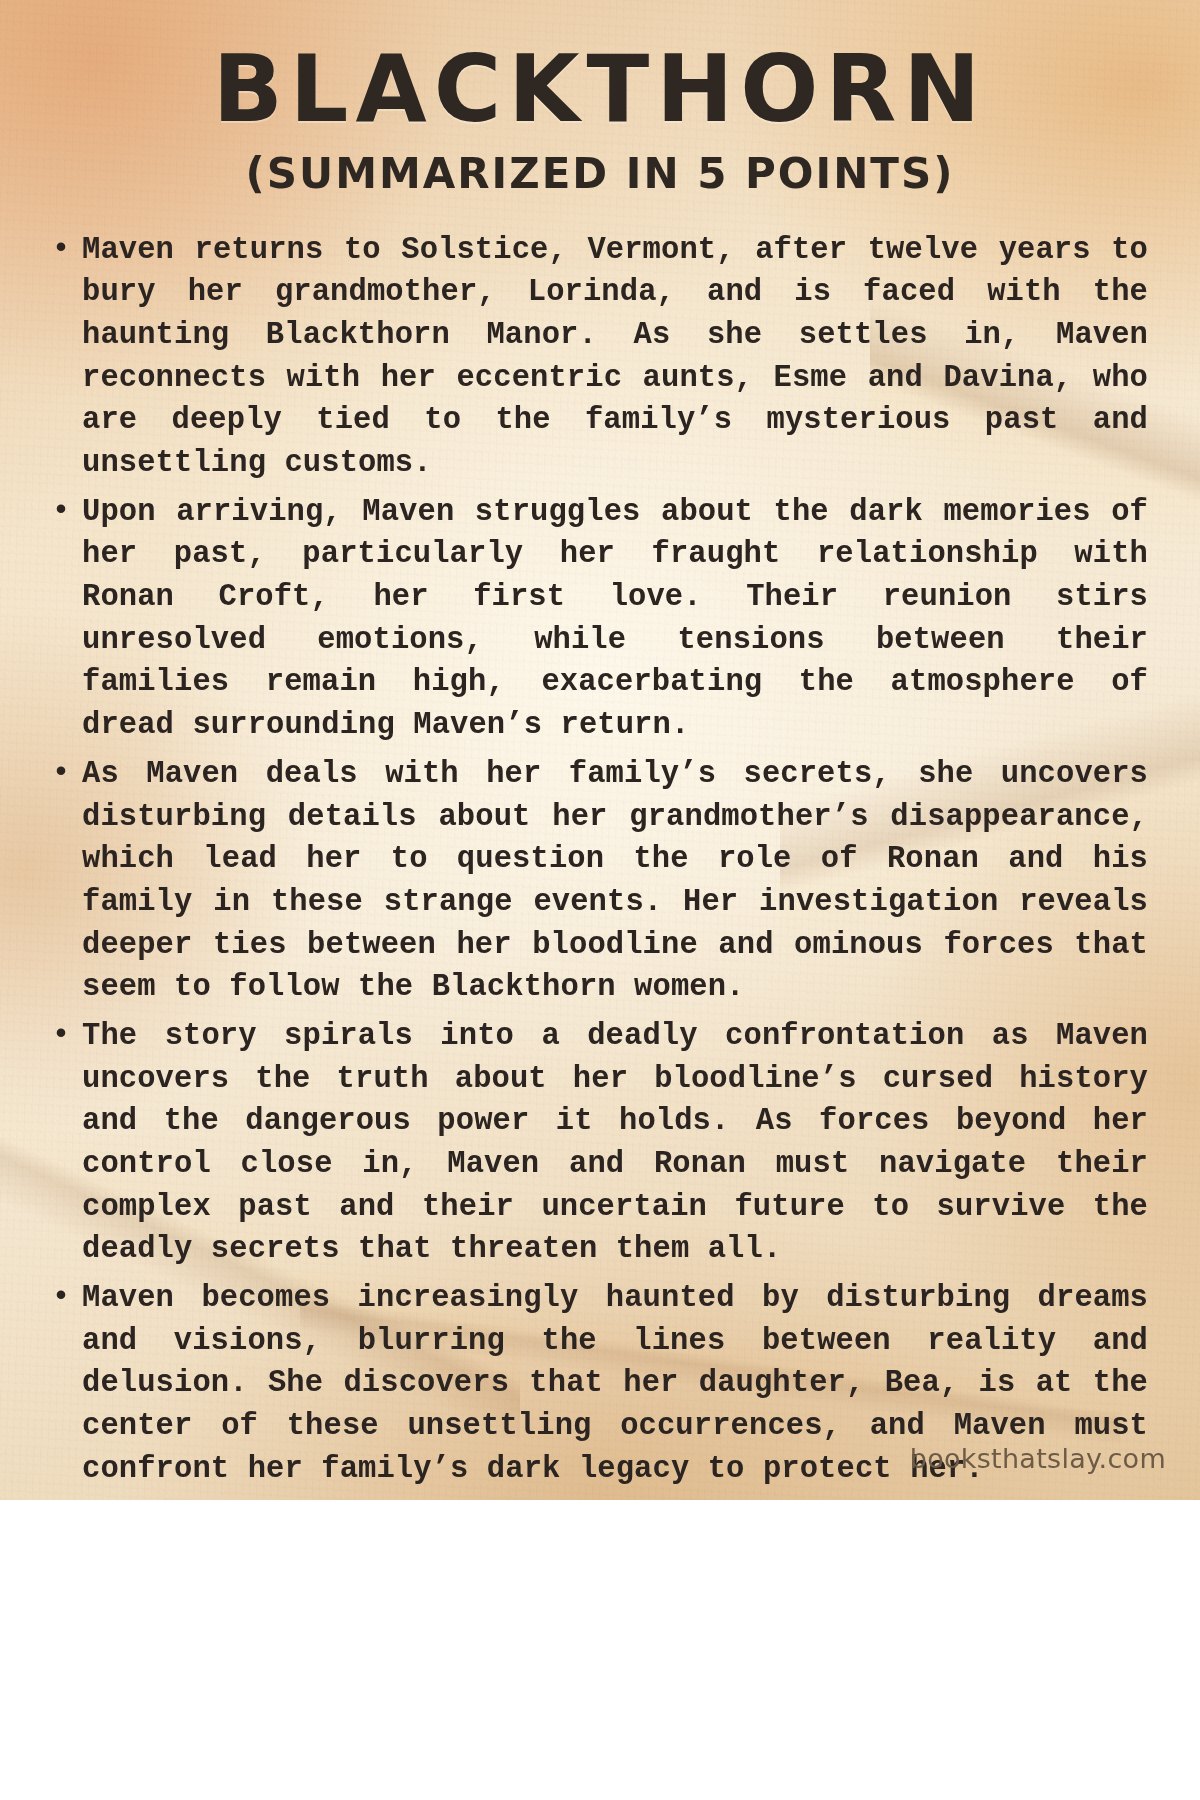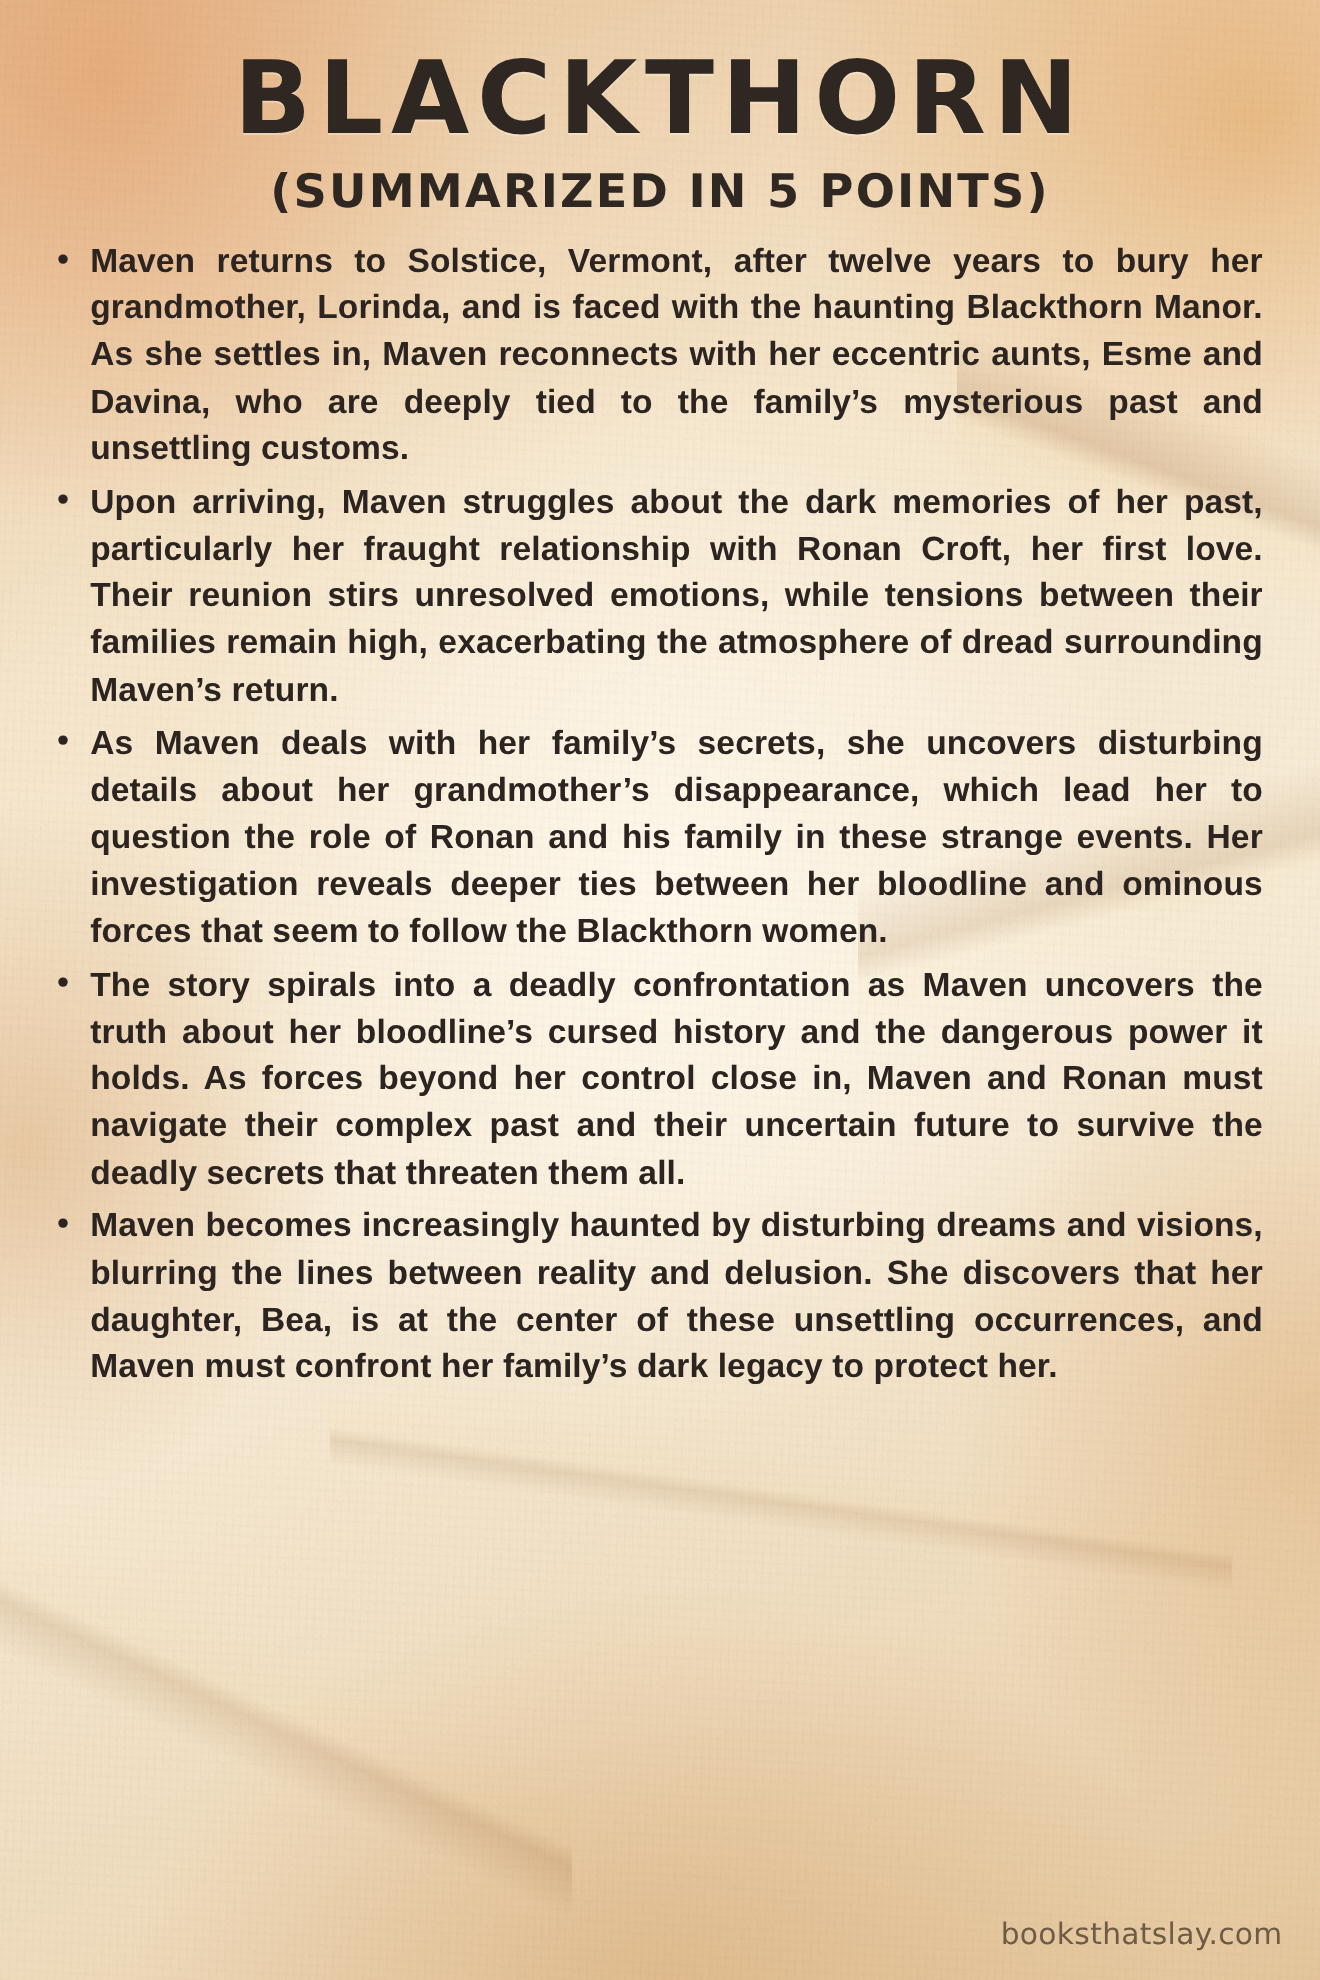--- a/index.html
+++ b/index.html
@@ -10,21 +10,21 @@
     width: 1200px;
     height: 1800px;
     overflow: hidden;
     font-family: "DejaVu Sans", sans-serif;
   }
 
   
   .poster {
     position: relative;
     width: 1200px;
-    height: 1800px;
+    height: 1500px;
     box-sizing: border-box;
     background-color: #f3e3c8;
     background-image:
       radial-gradient(ellipse 55% 40% at 50% 45%, rgba(255,250,238,0.92) 0%, rgba(255,250,238,0.0) 70%),
       radial-gradient(ellipse 40% 30% at 8% 4%, rgba(226,150,96,0.55) 0%, rgba(226,150,96,0.0) 75%),
       radial-gradient(ellipse 45% 26% at 95% 6%, rgba(223,156,83,0.55) 0%, rgba(223,156,83,0.0) 78%),
       radial-gradient(ellipse 30% 22% at 2% 58%, rgba(214,160,104,0.45) 0%, rgba(214,160,104,0.0) 80%),
       radial-gradient(ellipse 34% 26% at 99% 72%, rgba(219,168,110,0.45) 0%, rgba(219,168,110,0.0) 80%),
       radial-gradient(ellipse 50% 25% at 50% 100%, rgba(214,166,112,0.5) 0%, rgba(214,166,112,0.0) 80%),
       linear-gradient(160deg, #e8c49a 0%, #f5e6cc 28%, #f7ecd8 55%, #efdcbe 80%, #e4c69c 100%);
@@ -84,31 +84,31 @@
     margin: 0 0 4px 0;
     text-shadow: 0 2px 0 rgba(255,250,235,0.35);
   }
   .subtitle {
     text-align: center;
     font-family: "DejaVu Sans", sans-serif;
     font-weight: 700;
     font-size: 42px;
     letter-spacing: 2px;
     color: #2f2822;
-    margin: 10px 0 18px 0;
+    margin: 10px 0 31px 0;
   }
 
   ul.points {
     list-style: none;
     margin: 0;
     padding: 0 28px 0 58px;
   }
   ul.points li {
     position: relative;
-    font-family: Liberation Sans, sans-serif;
+    font-family: Liberation Mono, monospace;
     font-weight: 700;
     font-size: 30.5px;
     line-height: 1.40;
     color: #2b2420;
     text-align: justify;
     text-justify: inter-word;
     margin: 0 0 6px 0;
     letter-spacing: 0.1px;
   }
   ul.points li::before {

